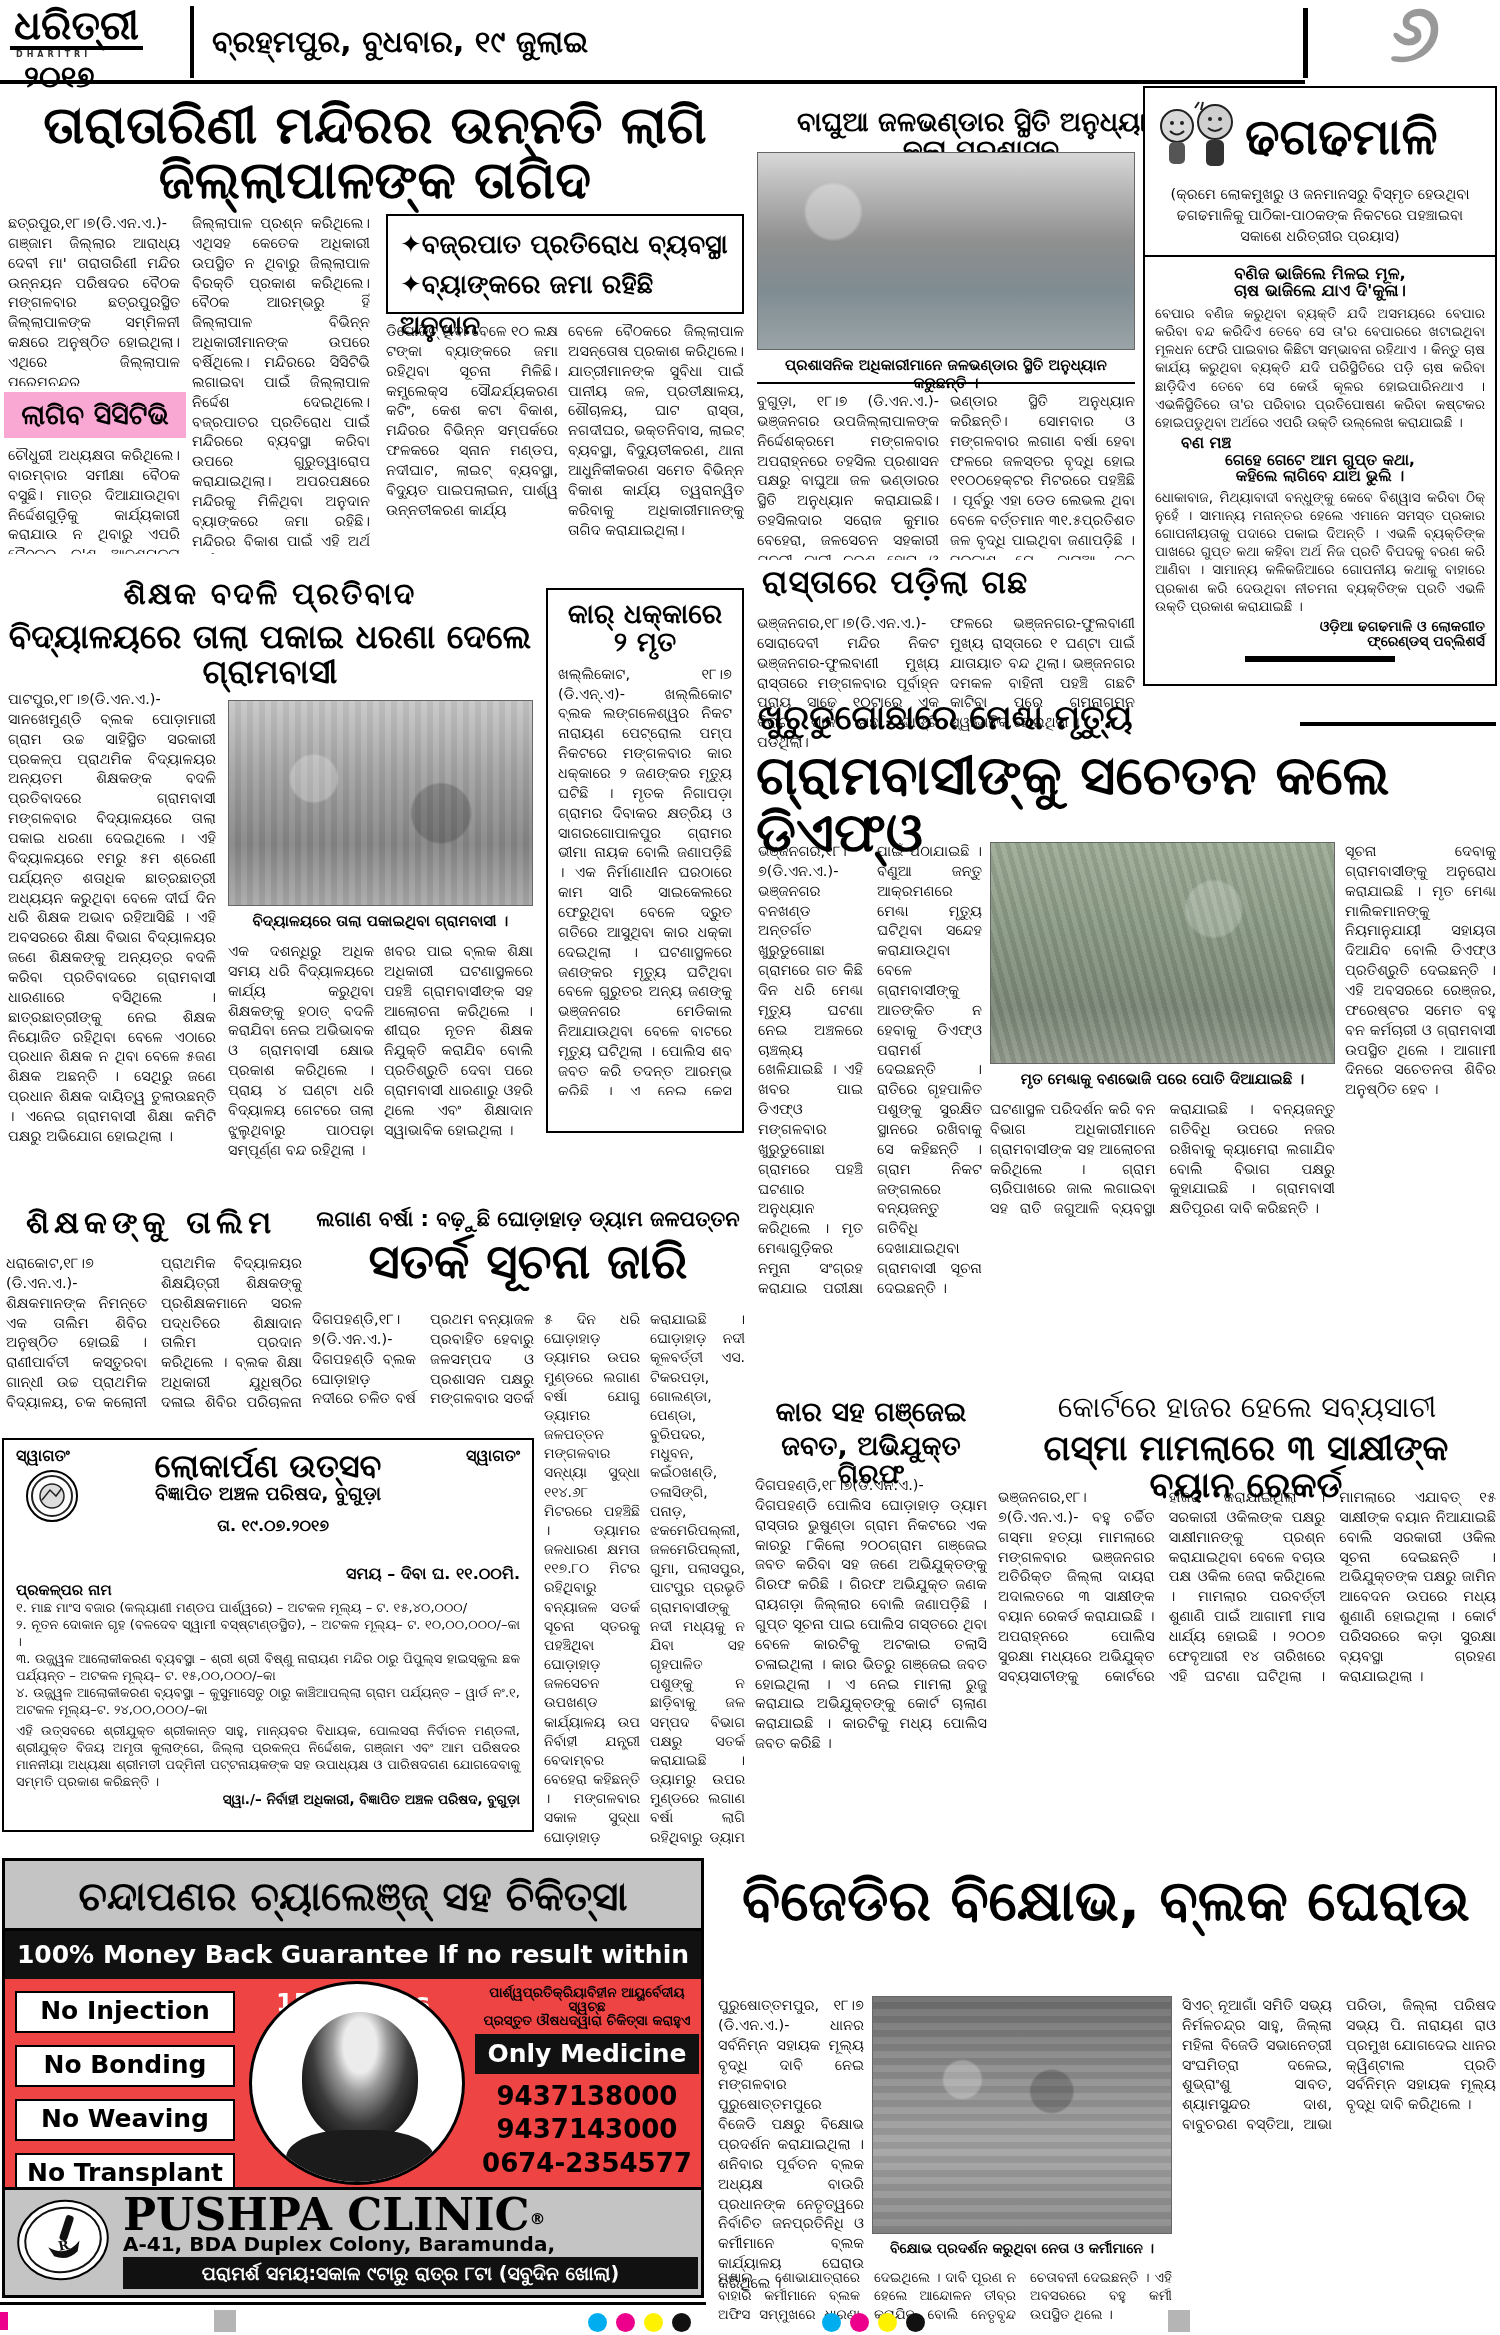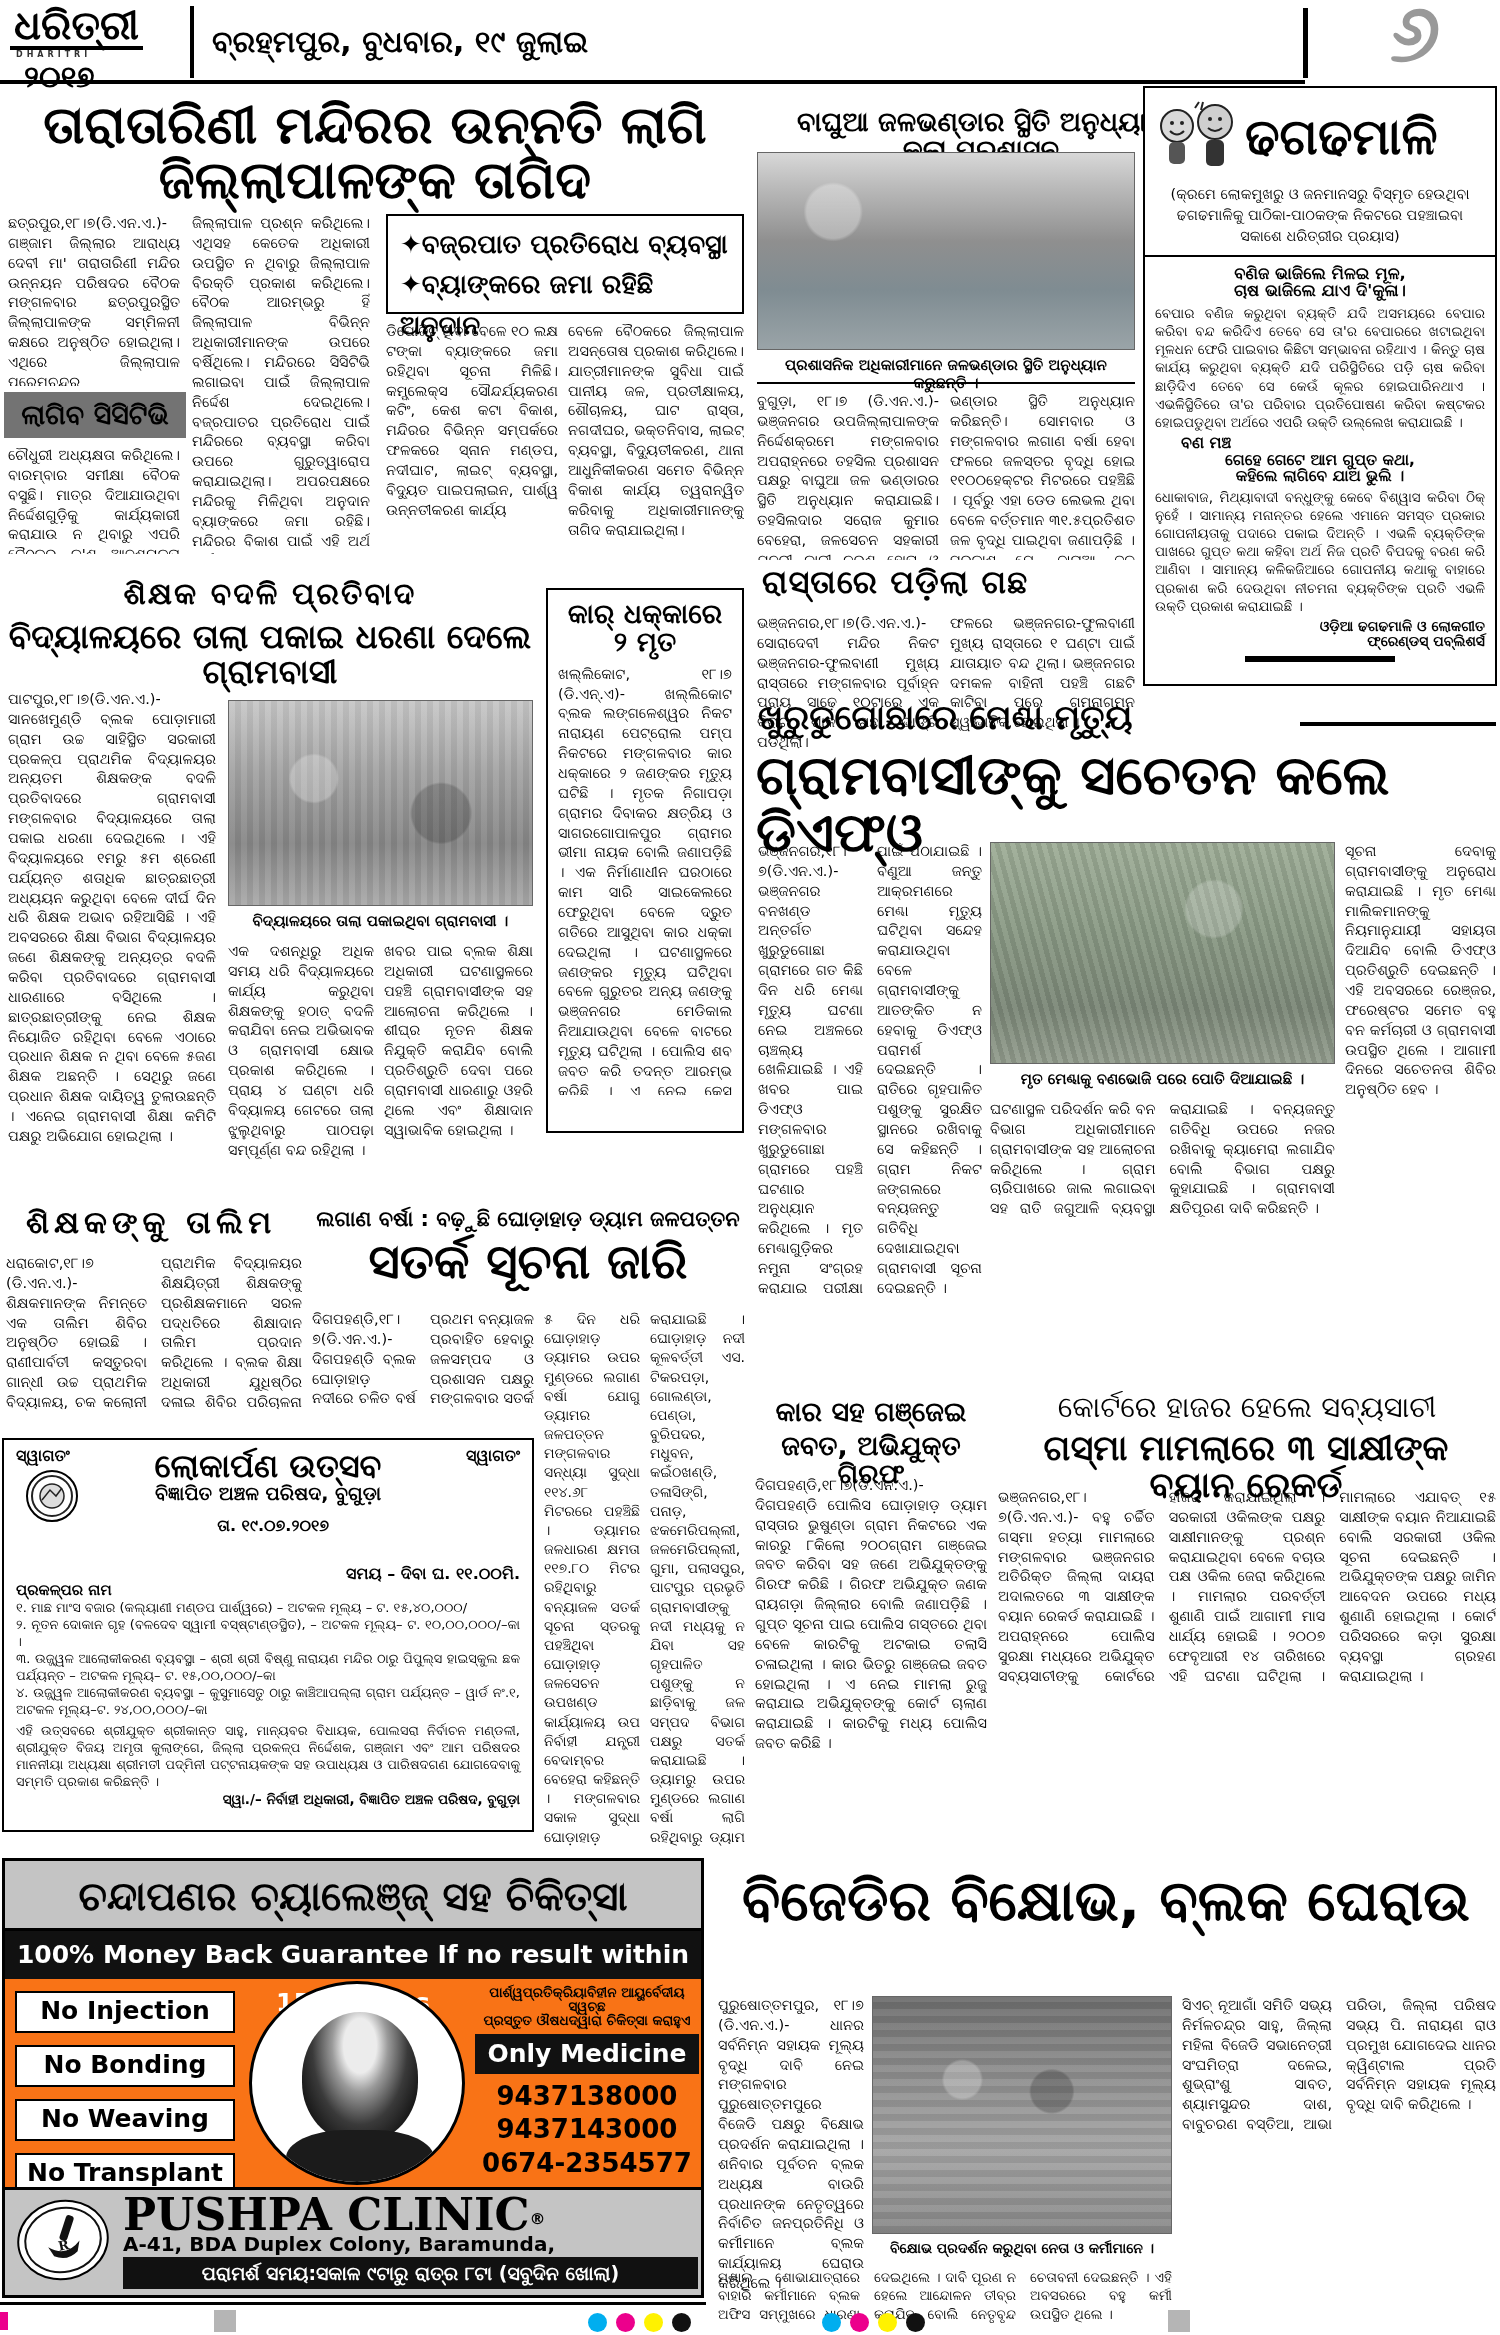--- a/index.html
+++ b/index.html
@@ -23,21 +23,21 @@
   .boxed { border:2.5px solid #000; background:#fff; }
   .photo {
     border:1px solid #666;
     background:
       radial-gradient(circle at 28% 38%, rgba(255,255,255,.25) 0 9%, rgba(0,0,0,0) 10%),
       radial-gradient(circle at 70% 55%, rgba(0,0,0,.18) 0 12%, rgba(0,0,0,0) 13%),
       repeating-linear-gradient(90deg, rgba(255,255,255,.06) 0 6px, rgba(0,0,0,.05) 6px 12px),
       linear-gradient(180deg,#c7c7c7 0%,#a3a3a3 35%,#868686 70%,#a9a9a9 100%);
   }
   .caption { font-weight:bold; font-size:15px; line-height:1.2; }
-  .gray-chip { background:#737373; }
+  .gray-chip { background:#f9a8d4; }
   .serif { font-family:"DejaVu Serif", serif; }
   .ad-strip { border:2px solid #000; background:#fff; font-weight:bold; font-size:25px; text-align:center; line-height:1.45; }
   .dot { display:inline-block; width:19px; height:19px; border-radius:50%; margin-right:9px; vertical-align:middle; }
   .c-cyan { background:#00aeef; } .c-mag { background:#ec008c; } .c-yel { background:#fff200; } .c-blk { background:#111111; }
   .reg-square { background:#b5b5b5; }
   .seal { border:2px solid #000; border-radius:50%; background:#fff; }
 </style>
 </head>
 <body>
 
@@ -194,21 +194,21 @@
     <div class="abs hl center" style="left:755px;top:1432px;width:232px;font-size:27px;">ଜବତ, ଅଭିଯୁକ୍ତ ଗିରଫ</div>
     <div class="abs body-txt" style="left:755px;top:1476px;width:232px;height:375px;overflow:hidden;">ଦିଗପହଣ୍ଡି,୧୮।୭(ଡି.ଏନ.ଏ.)- ଦିଗପହଣ୍ଡି ପୋଲିସ ଘୋଡ଼ାହାଡ଼ ଡ୍ୟାମ ରାସ୍ତାର ଭୁଷୁଣ୍ଡା ଗ୍ରାମ ନିକଟରେ ଏକ କାରରୁ ୮କିଲୋ ୨୦୦ଗ୍ରାମ ଗଞ୍ଜେଇ ଜବତ କରିବା ସହ ଜଣେ ଅଭିଯୁକ୍ତଙ୍କୁ ଗିରଫ କରିଛି । ଗିରଫ ଅଭିଯୁକ୍ତ ଜଣକ ରାୟଗଡ଼ା ଜିଲ୍ଲାର ବୋଲି ଜଣାପଡ଼ିଛି । ଗୁପ୍ତ ସୂଚନା ପାଇ ପୋଲିସ ଗସ୍ତରେ ଥିବା ବେଳେ କାରଟିକୁ ଅଟକାଇ ତଲାସି ଚଳାଇଥିଲା । କାର ଭିତରୁ ଗଞ୍ଜେଇ ଜବତ ହୋଇଥିଲା । ଏ ନେଇ ମାମଲା ରୁଜୁ କରାଯାଇ ଅଭିଯୁକ୍ତଙ୍କୁ କୋର୍ଟ ଚାଲାଣ କରାଯାଇଛି । କାରଟିକୁ ମଧ୍ୟ ପୋଲିସ ଜବତ କରିଛି ।</div>
   </div>
 
   <div>
     <div class="abs hl center" style="left:998px;top:1392px;width:498px;font-size:29px;font-weight:normal;">କୋର୍ଟରେ ହାଜର ହେଲେ ସବ୍ୟସାଚୀ</div>
     <div class="abs hl center" style="left:996px;top:1430px;width:500px;font-size:35px;">ଗସ୍ମା ମାମଲାରେ ୩ ସାକ୍ଷୀଙ୍କ ବୟାନ ରେକର୍ଡ</div>
     <div class="abs body-txt cols3" style="left:998px;top:1488px;width:498px;height:362px;overflow:hidden;">ଭଞ୍ଜନଗର,୧୮।୭(ଡି.ଏନ.ଏ.)- ବହୁ ଚର୍ଚ୍ଚିତ ଗସ୍ମା ହତ୍ୟା ମାମଲାରେ ମଙ୍ଗଳବାର ଭଞ୍ଜନଗର ଅତିରିକ୍ତ ଜିଲ୍ଲା ଦାୟରା ଅଦାଲତରେ ୩ ସାକ୍ଷୀଙ୍କ ବୟାନ ରେକର୍ଡ କରାଯାଇଛି । ଅପରାହ୍ନରେ ପୋଲିସ ସୁରକ୍ଷା ମଧ୍ୟରେ ଅଭିଯୁକ୍ତ ସବ୍ୟସାଚୀଙ୍କୁ କୋର୍ଟରେ ହାଜର କରାଯାଇଥିଲା । ସରକାରୀ ଓକିଲଙ୍କ ପକ୍ଷରୁ ସାକ୍ଷୀମାନଙ୍କୁ ପ୍ରଶ୍ନ କରାଯାଇଥିବା ବେଳେ ବଚାଉ ପକ୍ଷ ଓକିଲ ଜେରା କରିଥିଲେ । ମାମଲାର ପରବର୍ତ୍ତୀ ଶୁଣାଣି ପାଇଁ ଆଗାମୀ ମାସ ଧାର୍ଯ୍ୟ ହୋଇଛି । ୨୦୦୭ ଫେବୃଆରୀ ୧୪ ତାରିଖରେ ଏହି ଘଟଣା ଘଟିଥିଲା । ମାମଲାରେ ଏଯାବତ୍ ୧୫ ସାକ୍ଷୀଙ୍କ ବୟାନ ନିଆଯାଇଛି ବୋଲି ସରକାରୀ ଓକିଲ ସୂଚନା ଦେଇଛନ୍ତି । ଅଭିଯୁକ୍ତଙ୍କ ପକ୍ଷରୁ ଜାମିନ ଆବେଦନ ଉପରେ ମଧ୍ୟ ଶୁଣାଣି ହୋଇଥିଲା । କୋର୍ଟ ପରିସରରେ କଡ଼ା ସୁରକ୍ଷା ବ୍ୟବସ୍ଥା ଗ୍ରହଣ କରାଯାଇଥିଲା ।</div>
   </div>
 
-  <div class="abs" style="left:2px;top:1858px;width:702px;height:440px;border:3px solid #000;background:#f97316;">
+  <div class="abs" style="left:2px;top:1858px;width:702px;height:440px;border:3px solid #000;background:#ef4444;">
     <div class="hl center" style="background:#c4c4c4;height:70px;font-size:40px;line-height:70px;border-bottom:3px solid #000;">ଚନ୍ଦାପଣର ଚ୍ୟାଲେଞ୍ଜ୍ ସହ ଚିକିତ୍ସା</div>
     <div class="center" style="background:#111;color:#fff;height:48px;font-size:25px;line-height:48px;font-weight:bold;">100% Money Back Guarantee If no result within 15-60 days</div>
     <div style="position:relative;height:208px;">
       <div class="abs ad-strip" style="left:10px;top:12px;width:220px;height:42px;">No Injection</div>
       <div class="abs ad-strip" style="left:10px;top:66px;width:220px;height:42px;">No Bonding</div>
       <div class="abs ad-strip" style="left:10px;top:120px;width:220px;height:42px;">No Weaving</div>
       <div class="abs ad-strip" style="left:10px;top:174px;width:220px;height:42px;">No Transplant</div>
       <div class="abs" style="left:244px;top:2px;width:216px;height:204px;border:3px solid #000;border-radius:50%;background:#fff;overflow:hidden;">
         <div style="position:absolute;left:50px;top:28px;width:116px;height:130px;border-radius:50% 50% 46% 46%;background:radial-gradient(ellipse at 50% 26%, #ececec 0 20%, #9a9a9a 34%, #3a3a3a 58%, #161616 80%);"></div>
         <div style="position:absolute;left:34px;top:146px;width:148px;height:70px;border-radius:40% 40% 0 0;background:#1b1b1b;"></div>

